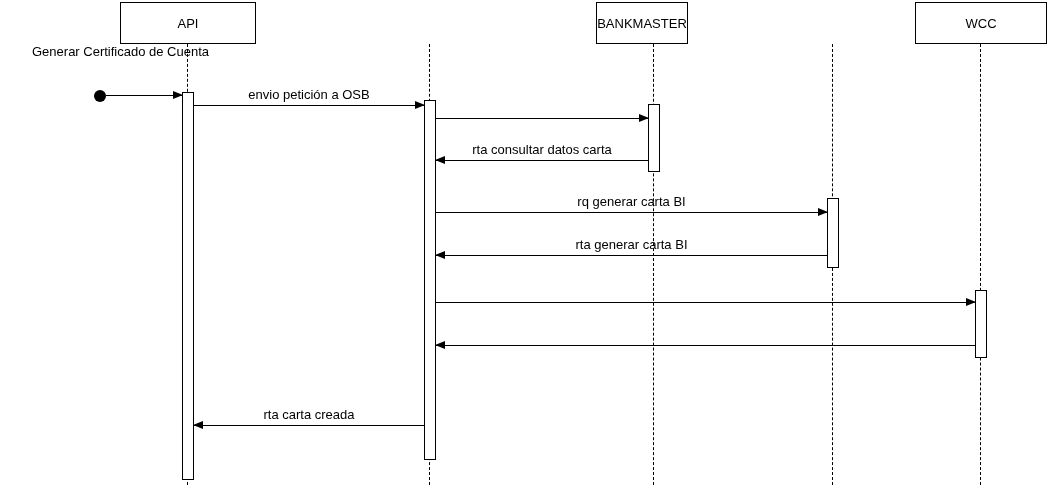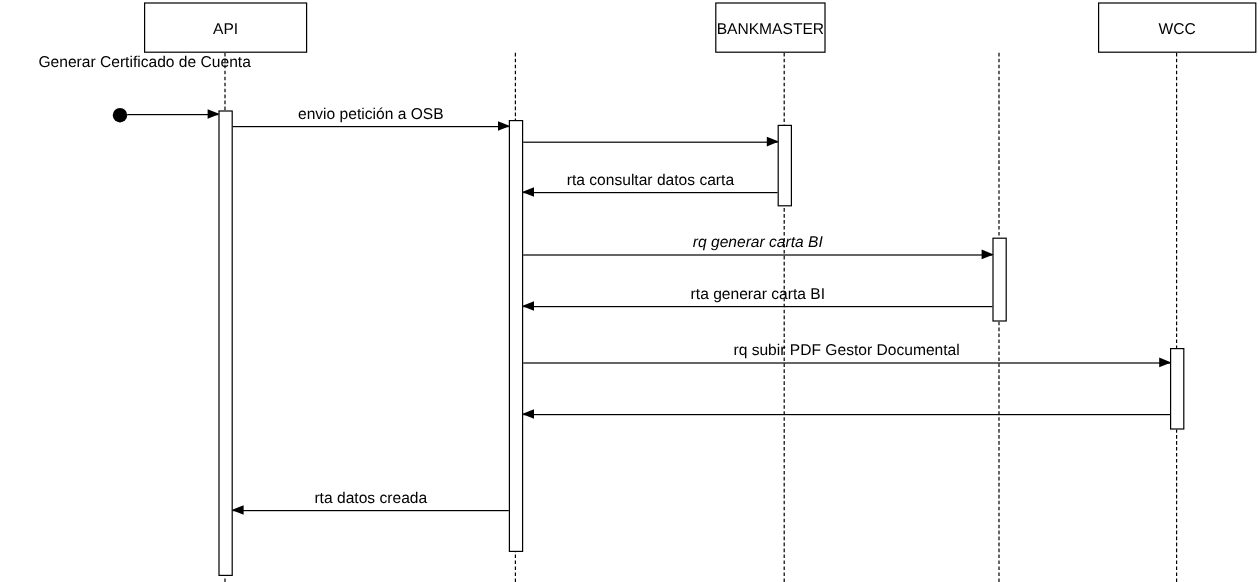--- a/index.html
+++ b/index.html
@@ -123,26 +123,25 @@
 
   <div class="msg-line arrow-right" style="left:194px;top:105px;width:230px;"></div>
   <div class="msg-label" style="left:194px;width:230px;top:87px;">envio petición a OSB</div>
 
   <div class="msg-line arrow-right" style="left:436px;top:118px;width:212px;"></div>
 
   <div class="msg-line arrow-left" style="left:436px;top:160px;width:212px;"></div>
   <div class="msg-label" style="left:436px;width:212px;top:142px;">rta consultar datos carta</div>
 
   <div class="msg-line arrow-right" style="left:436px;top:212px;width:391px;"></div>
-  <div class="msg-label" style="left:436px;width:391px;top:194px;font-style:italic;">rq generar carta BI</div>
+  <div class="msg-label" style="left:436px;width:391px;top:194px;">rq generar carta BI</div>
 
   <div class="msg-line arrow-left" style="left:436px;top:255px;width:391px;"></div>
   <div class="msg-label" style="left:436px;width:391px;top:237px;">rta generar carta BI</div>
 
   <div class="msg-line arrow-right" style="left:436px;top:302px;width:539px;"></div>
-  <div class="msg-label" style="left:436px;width:539px;top:284px;">rq subir PDF Gestor Documental</div>
 
   <div class="msg-line arrow-left" style="left:436px;top:345px;width:539px;"></div>
 
   <div class="msg-line arrow-left" style="left:194px;top:425px;width:230px;"></div>
-  <div class="msg-label" style="left:194px;width:230px;top:407px;">rta datos creada</div>
+  <div class="msg-label" style="left:194px;width:230px;top:407px;">rta carta creada</div>
 
 </div>
 
 </body></html>

